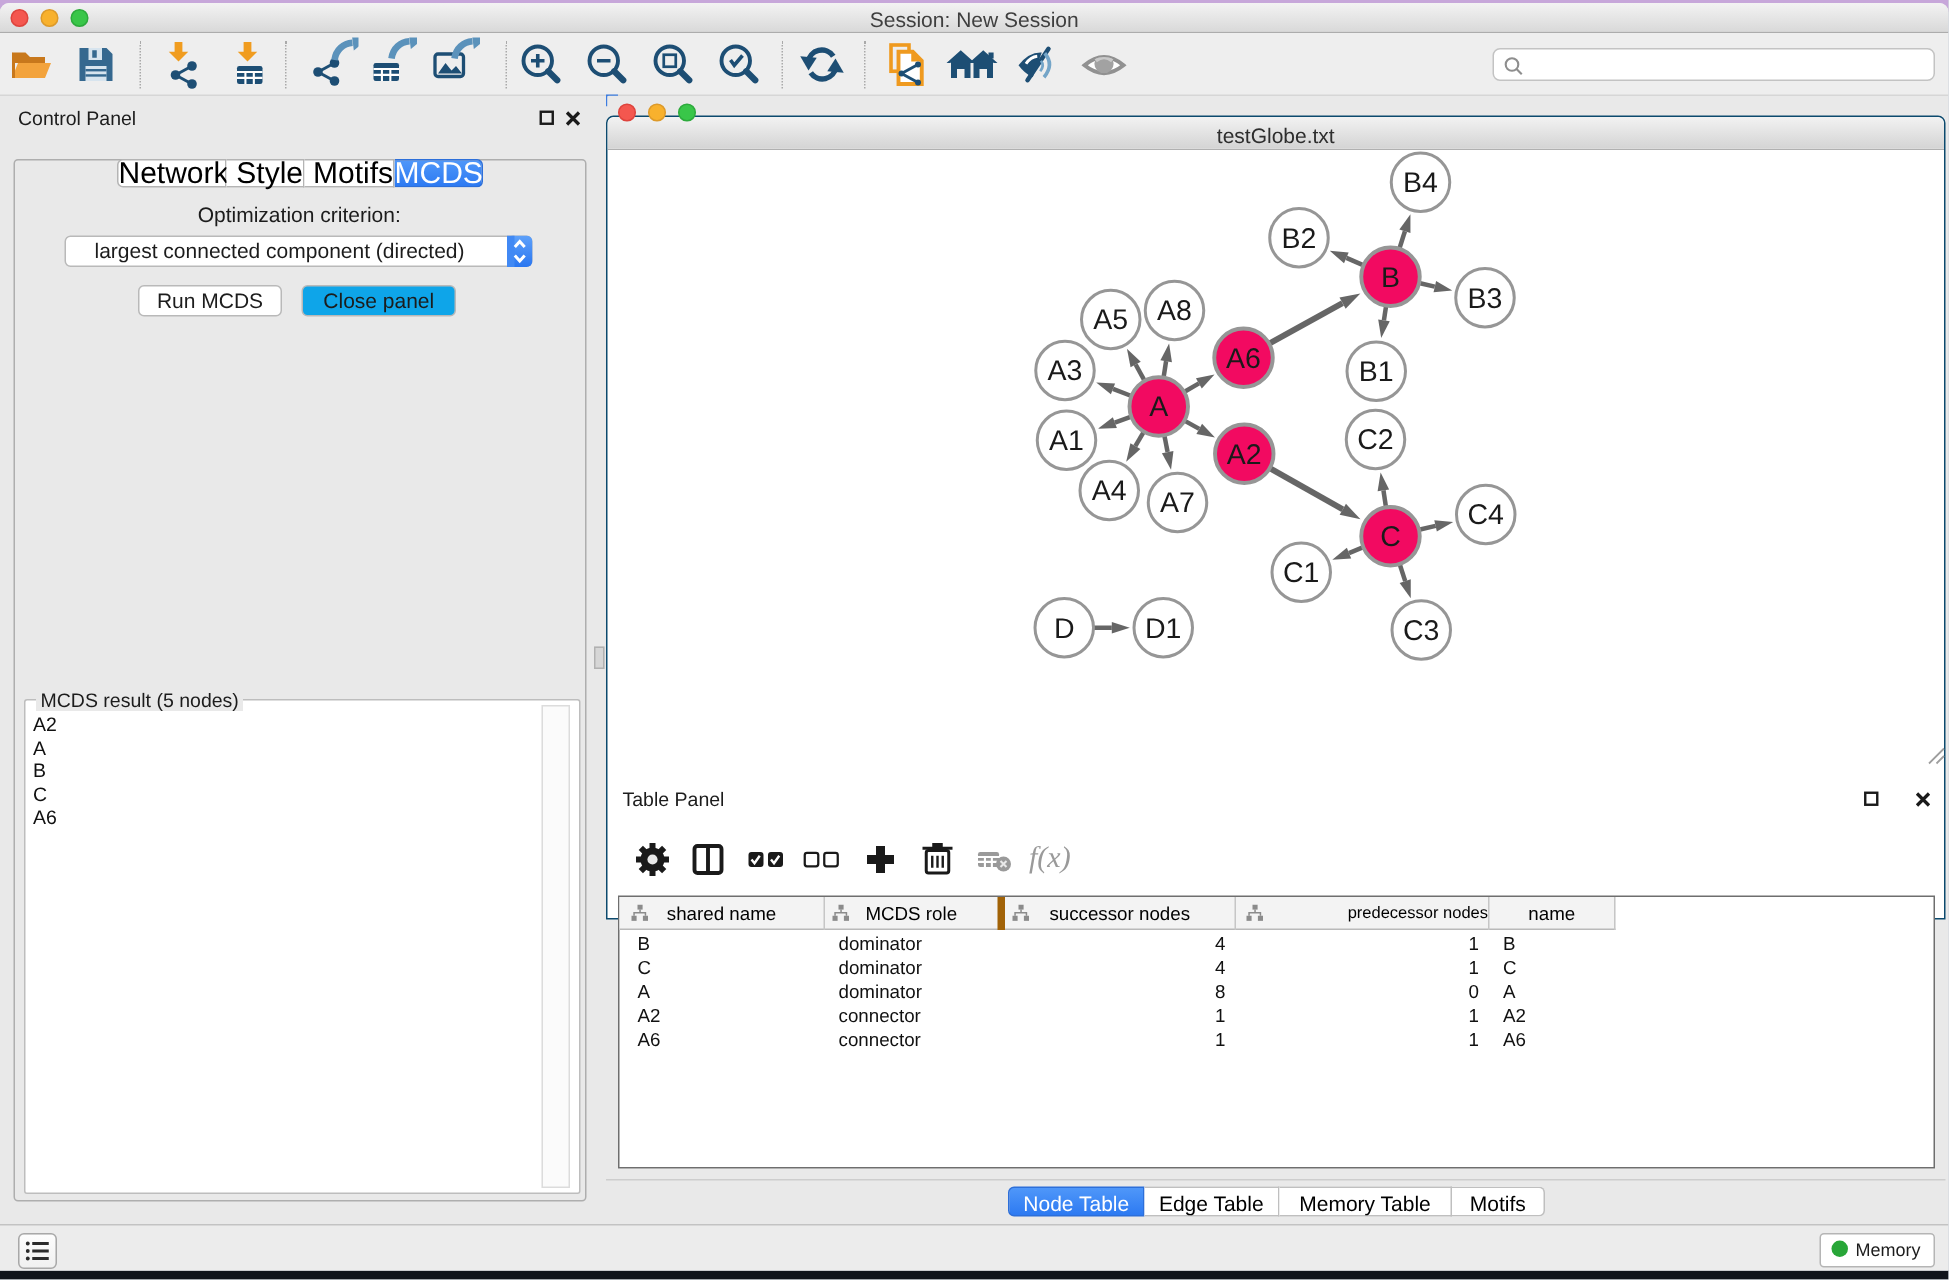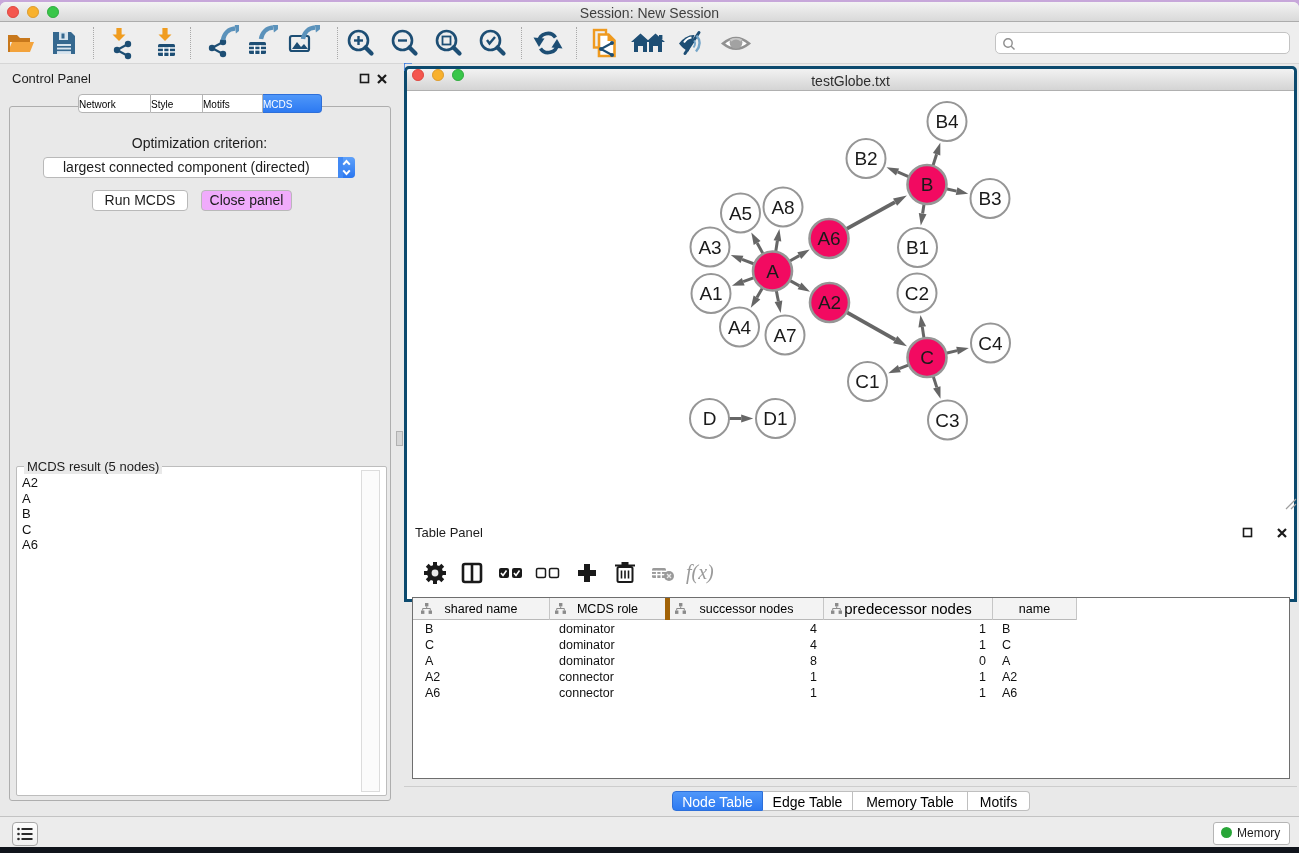--- a/index.html
+++ b/index.html
@@ -157,52 +157,52 @@
 <div class="abs" style="left:12px;top:71px;font-size:13px;color:#1c1c1c">Control Panel</div>
 <svg class="abs" style="left:359px;top:73px" width="12" height="12" viewBox="0 0 12 12">
     <rect x="1.5" y="1.5" width="8" height="8" fill="none" stroke="#1a1a1a" stroke-width="1.6"></rect>
   </svg>
 <svg class="abs" style="left:376px;top:73px" width="12" height="12" viewBox="0 0 12 12">
     <path d="M 2 2 L 10 10 M 10 2 L 2 10" stroke="#1a1a1a" stroke-width="2.2"></path>
   </svg>
 
 <div class="abs" style="left:8.5px;top:106px;width:382px;height:695px;border:1px solid #aeaeae;border-radius:3px;background:#e9e9e9"></div>
 
-<div class="abs" style="left:78px;top:94px;height:19px;display:flex;font-size:10px;line-height:19px;text-align:left">
+<div class="abs" style="left:78px;top:106px;height:19px;display:flex;font-size:20px;line-height:19px;text-align:right">
   <div style="width:73px;background:#fff;border:1px solid #b4b4b4;border-radius:4px 0 0 4px">Network</div>
   <div style="width:52px;background:#fff;border:1px solid #b4b4b4;border-left:none">Style</div>
   <div style="width:60px;background:#fff;border:1px solid #b4b4b4;border-left:none">Motifs</div>
   <div style="width:59px;background:linear-gradient(#4f97f9,#2d7af2);color:#fff;border:1px solid #2d6fd9;border-left:none;border-radius:0 4px 4px 0">MCDS</div>
 </div>
 
 <div class="abs" style="left:8.5px;top:135px;width:382px;text-align:center;font-size:14px;color:#1c1c1c">Optimization criterion:</div>
 <div class="abs" style="left:43px;top:157px;width:312px;height:21px;background:#fff;border:1px solid #b9b9b9;border-radius:4px;font-size:14px;line-height:19px;padding-left:19px;color:#1c1c1c">largest connected component (directed)<svg width="17" height="21" viewBox="0 0 17 21" style="position:absolute;right:-1px;top:-1px">
       <rect x="0" y="0" width="17" height="21" rx="4" fill="url(#stg)"></rect>
       <defs>
         <linearGradient id="stg" x1="0" y1="0" x2="0" y2="1">
           <stop offset="0" stop-color="#5ea1fa"></stop>
           <stop offset="1" stop-color="#2a76f0"></stop>
         </linearGradient>
       </defs>
       <rect x="0" y="0" width="5" height="21" fill="#4189f4"></rect>
       <path d="M 5.2 7.6 L 8.5 4 L 11.8 7.6" fill="none" stroke="#fff" stroke-width="2"></path>
       <path d="M 5.2 13.4 L 8.5 17 L 11.8 13.4" fill="none" stroke="#fff" stroke-width="2"></path>
     </svg></div>
 <div class="abs" style="left:92px;top:190px;width:96px;height:21px;background:#fff;border:1px solid #b9b9b9;border-radius:4px;font-size:14px;line-height:19px;text-align:center;color:#1c1c1c">Run MCDS</div>
-<div class="abs" style="left:201px;top:190px;width:91px;height:21px;background:#f0abfc;border:1px solid #b9b9b9;border-radius:4px;font-size:14px;line-height:19px;text-align:center;color:#1c1c1c">Close panel</div>
+<div class="abs" style="left:201px;top:190px;width:103px;height:21px;background:#0ea5e9;border:1px solid #b9b9b9;border-radius:4px;font-size:14px;line-height:19px;text-align:center;color:#1c1c1c">Close panel</div>
 
 <div class="abs" style="left:16px;top:466px;width:371px;height:330px;border:1px solid #bdbdbd;border-radius:2px;background:#fff"></div>
 <div class="abs" style="left:24px;top:459px;background:#e9e9e9;padding:0 3px;font-size:13px;color:#1c1c1c">MCDS result (5 nodes)</div>
 <div class="abs" style="left:361px;top:470px;width:19px;height:322px;background:#fbfbfb;border:1px solid #dcdcdc"></div>
 <div class="abs" style="left:22px;top:475px;font-size:13px;line-height:15.6px;color:#111">A2<br>A<br>B<br>C<br>A6</div>
 
 <div class="abs" style="left:396px;top:431px;width:7px;height:15px;background:#d6d6d6;border:1px solid #b1b1b1"></div>
 <div class="abs" style="left:846px;top:512px;width:10px;height:7px;background:#d6d6d6;border:1px solid #b1b1b1"></div>
 
-<div class="abs" style="left:404px;top:66px;width:893px;height:536px;background:#fff;border:3px solid #0c4a6e;border-radius:5px 5px 0 0">
+<div class="abs" style="left:404px;top:77px;width:893px;height:536px;background:#fff;border:1px solid #0c4a6e;border-radius:5px 5px 0 0">
   <div style="position:absolute;left:0;top:0;width:100%;height:22px;background:linear-gradient(#f2f2f2,#d4d4d4);border-bottom:1px solid #b0b0b0;border-radius:5px 5px 0 0"></div>
   <div style="position:absolute;left:0;top:4px;width:100%;text-align:center;font-size:14px;color:#2e2e2e">testGlobe.txt</div>
 </div>
 <div style="position:absolute;left:412.1px;top:69.1px;width:11.8px;height:11.8px;border-radius:50%;background:#f4574f;border:1px solid #de443d;box-sizing:border-box"></div>
 <div style="position:absolute;left:432.1px;top:69.1px;width:11.8px;height:11.8px;border-radius:50%;background:#f8b12d;border:1px solid #dd9a2a;box-sizing:border-box"></div>
 <div style="position:absolute;left:452.1px;top:69.1px;width:11.8px;height:11.8px;border-radius:50%;background:#39c649;border:1px solid #2daa3c;box-sizing:border-box"></div>
 <svg class="abs" style="left:405px;top:86px" width="891px" height="423px" viewBox="0 0 891 423" font-family="&quot;Liberation Sans&quot;,sans-serif">
     <line x1="349.2" y1="191.7" x2="338.2" y2="195.7" stroke="#666666" stroke-width="3.0"></line>
     <polygon points="326.9,199.8 336.9,192.1 339.6,199.4" fill="#666666"></polygon>
     <line x1="349.3" y1="178.0" x2="337.0" y2="173.3" stroke="#666666" stroke-width="3.0"></line>
@@ -343,21 +343,21 @@
     <circle cx="7" cy="3" r="5" fill="#9a9a9a"></circle>
     <path d="M 5 1 L 9 5 M 9 1 L 5 5" stroke="#e9e9e9" stroke-width="1.4"></path>
   </svg>
 <div class="abs" style="left:686px;top:561px;font-family:'Liberation Serif',serif;font-style:italic;font-size:20px;color:#9a9a9a">f(x)</div>
 
 <div class="abs" style="left:412px;top:597px;width:878px;height:182px;background:#fff;border:1px solid #6e6e6e"></div>
 <div class="abs" style="left:413px;top:598px;width:664px;height:22px;background:#f3f3f3;border-bottom:1px solid #b9b9b9"></div>
 <div class="abs" style="left:413px;top:598px;width:137px;height:22px;font-size:12.5px;line-height:22px;text-align:center;border-right:1px solid #c6c6c6">shared name</div>
 <div class="abs" style="left:550px;top:598px;width:120px;height:22px;font-size:12.5px;line-height:22px;text-align:center;border-right:5px solid #a16207">MCDS role</div>
 <div class="abs" style="left:670px;top:598px;width:154px;height:22px;font-size:12.5px;line-height:22px;text-align:center;border-right:1px solid #c6c6c6">successor nodes</div>
-<div class="abs" style="left:824px;top:598px;width:169px;height:22px;font-size:15px;line-height:22px;text-align:center;border-right:1px solid #c6c6c6">predecessor nodes</div>
+<div class="abs" style="left:824px;top:598px;width:169px;height:22px;font-size:11px;line-height:22px;text-align:right;border-right:1px solid #c6c6c6">predecessor nodes</div>
 <div class="abs" style="left:993px;top:598px;width:84px;height:22px;font-size:12.5px;line-height:22px;text-align:center;border-right:1px solid #c6c6c6">name</div>
 <svg style="position:absolute;left:420px;top:603px" width="13" height="12" viewBox="0 0 13 12">
     <rect x="5" y="0" width="3.4" height="3.4" fill="#8b8b8b"></rect>
     <rect x="1" y="7.5" width="3.4" height="3.4" fill="#8b8b8b"></rect>
     <rect x="8.6" y="7.5" width="3.4" height="3.4" fill="#8b8b8b"></rect>
     <path d="M 6.7 3.4 L 6.7 5.5 M 2.7 7.5 L 2.7 5.5 L 10.3 5.5 L 10.3 7.5" stroke="#8b8b8b" stroke-width="1" fill="none"></path>
   </svg>
 <svg style="position:absolute;left:554px;top:603px" width="13" height="12" viewBox="0 0 13 12">
     <rect x="5" y="0" width="3.4" height="3.4" fill="#8b8b8b"></rect>
     <rect x="1" y="7.5" width="3.4" height="3.4" fill="#8b8b8b"></rect>

